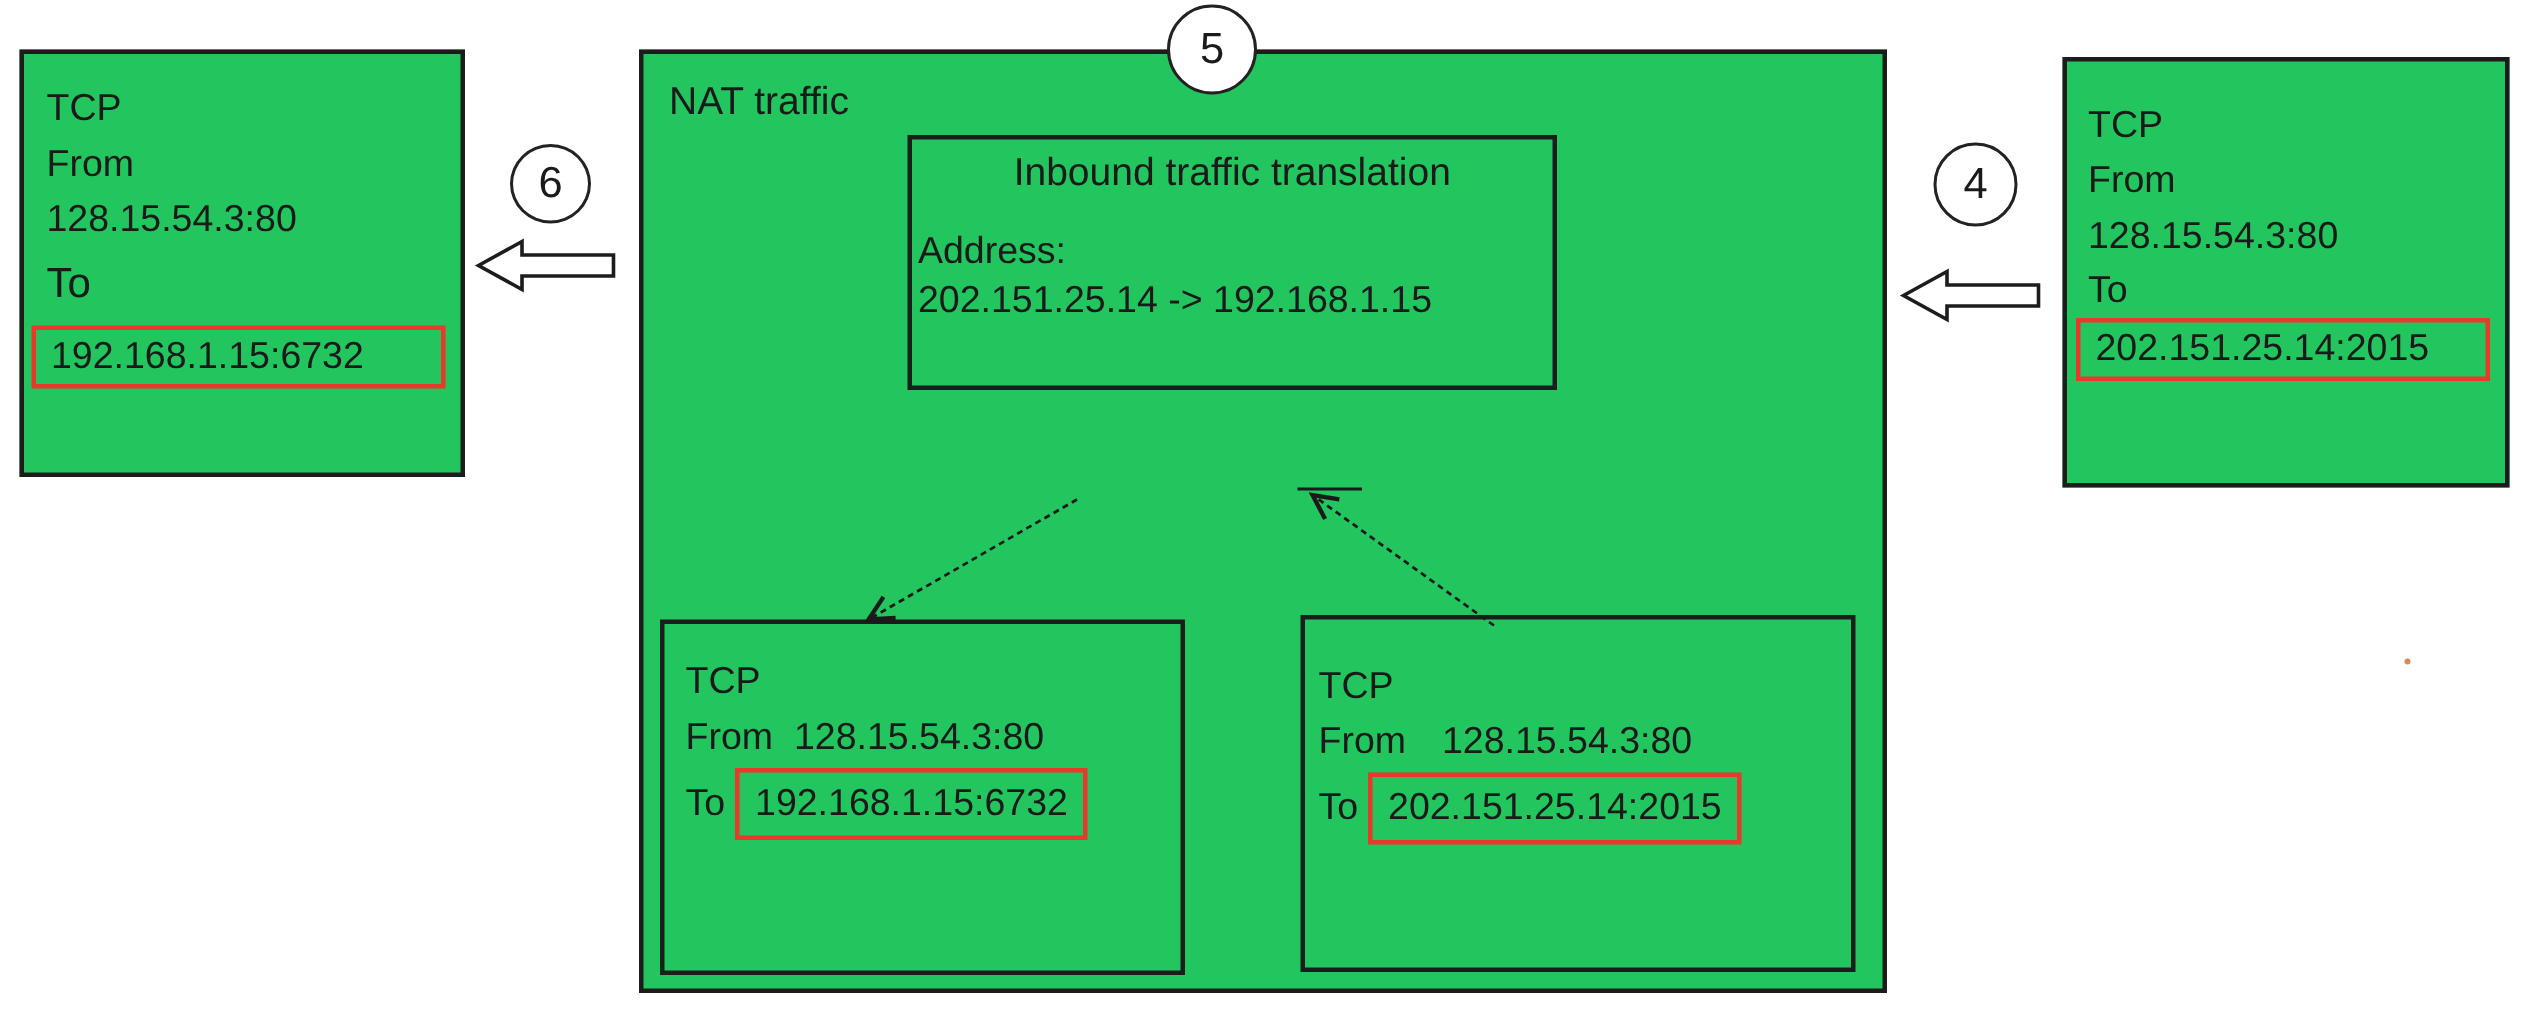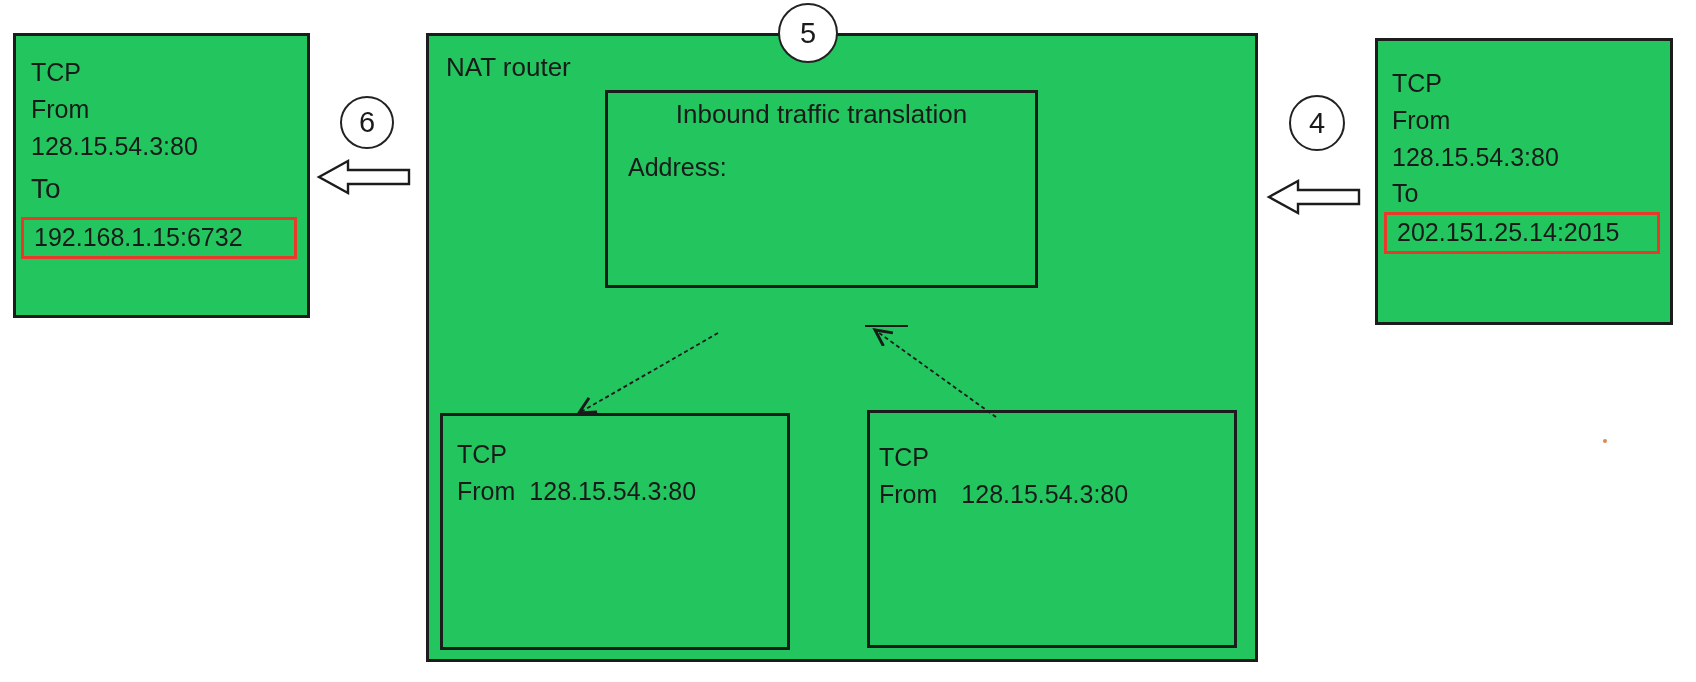--- a/index.html
+++ b/index.html
@@ -39,21 +39,21 @@
     z-index:5;
   }
   .nat-label{
     position:absolute;left:17px;top:16px;
     font-size:26px;white-space:nowrap;
   }
   .trans-title{
     text-align:center;font-size:26px;line-height:34px;
     padding-top:4px;white-space:nowrap;
   }
-  .trans-lines{margin-top:20px;padding-left:20px;font-size:25px;line-height:33px;}
+  .trans-lines{margin-top:20px;padding-left:4px;font-size:25px;line-height:33px;}
   .trans-lines .line{white-space:pre;}
   .arrow-svg{position:absolute;z-index:4;}
   .inner-pad{box-sizing:border-box;}
   .lbl-gap{display:inline-block;width:14px;}
   .lbl-gap-wide{display:inline-block;width:24px;}
   .artifact-dot{
     position:absolute;width:4px;height:4px;border-radius:50%;
     background:#d98a54;
   }
 </style>
@@ -73,26 +73,27 @@
   </div>
 
   <div class="circle-step" style="left:340px;top:96px;width:54px;height:53px;">
     <span>6</span>
   </div>
   <svg class="arrow-svg" style="left:316px;top:158px;" width="96" height="38" viewBox="0 0 96 38">
     <polygon points="3,19 32,3 32,12 93,12 93,26 32,26 32,35" fill="#ffffff" stroke="#1c1c1c" stroke-width="2.4" stroke-linejoin="miter"></polygon>
   </svg>
 
   <div class="box" style="left:426px;top:33px;width:832px;height:629px;">
-    <div class="nat-label">NAT router</div>
+    <div class="nat-label">NAT traffic</div>
 
-    <div class="box inner-pad" style="left:176px;top:54px;width:433px;height:198px;">
+    <div class="box inner-pad" style="left:176px;top:54px;width:433px;height:170px;">
       <div class="trans-title">Inbound traffic translation</div>
       <div class="trans-lines">
         <div class="line">Address:</div>
+        <div class="line">202.151.25.14 -&gt; 192.168.1.15</div>
       </div>
     </div>
 
     <svg class="arrow-svg" style="left:0;top:0;" width="826" height="623" viewBox="0 0 826 623">
       <defs>
         <marker id="ah" markerWidth="14" markerHeight="12" refX="10" refY="5" orient="auto">
           <path d="M1,0.5 L10,5 L1,9.5" fill="none" stroke="#1a1a1a" stroke-width="1.6"></path>
         </marker>
       </defs>
 
@@ -103,25 +104,27 @@
 
       <g>
         <line x1="567" y1="381" x2="446" y2="294" stroke="#1a1a1a" stroke-width="1.8" stroke-dasharray="4 3" marker-end="url(#ah)"></line>
         <line x1="436" y1="290" x2="479" y2="290" stroke="#1a1a1a" stroke-width="2"></line>
       </g>
     </svg>
 
     <div class="box inner-pad" style="left:11px;top:377px;width:350px;height:237px;padding:20px 6px 0 14px;">
       <div class="pkt-line">TCP</div>
       <div class="pkt-line"><span>From</span><span class="lbl-gap"></span><span>128.15.54.3:80</span></div>
+      <div class="pkt-line" style="margin-top:2px;"><span>To</span> <span class="red-frame"><span>192.168.1.15:6732</span></span></div>
     </div>
 
     <div class="box inner-pad" style="left:438px;top:374px;width:370px;height:238px;padding:26px 6px 0 9px;">
       <div class="pkt-line">TCP</div>
       <div class="pkt-line"><span>From</span><span class="lbl-gap-wide"></span><span>128.15.54.3:80</span></div>
+      <div class="pkt-line" style="margin-top:2px;"><span>To</span> <span class="red-frame"><span>202.151.25.14:2015</span></span></div>
     </div>
   </div>
 
   <div class="circle-step" style="left:778px;top:3px;width:60px;height:60px;">
     <span>5</span>
   </div>
 
   <div class="circle-step" style="left:1289px;top:95px;width:56px;height:56px;">
     <span>4</span>
   </div>

